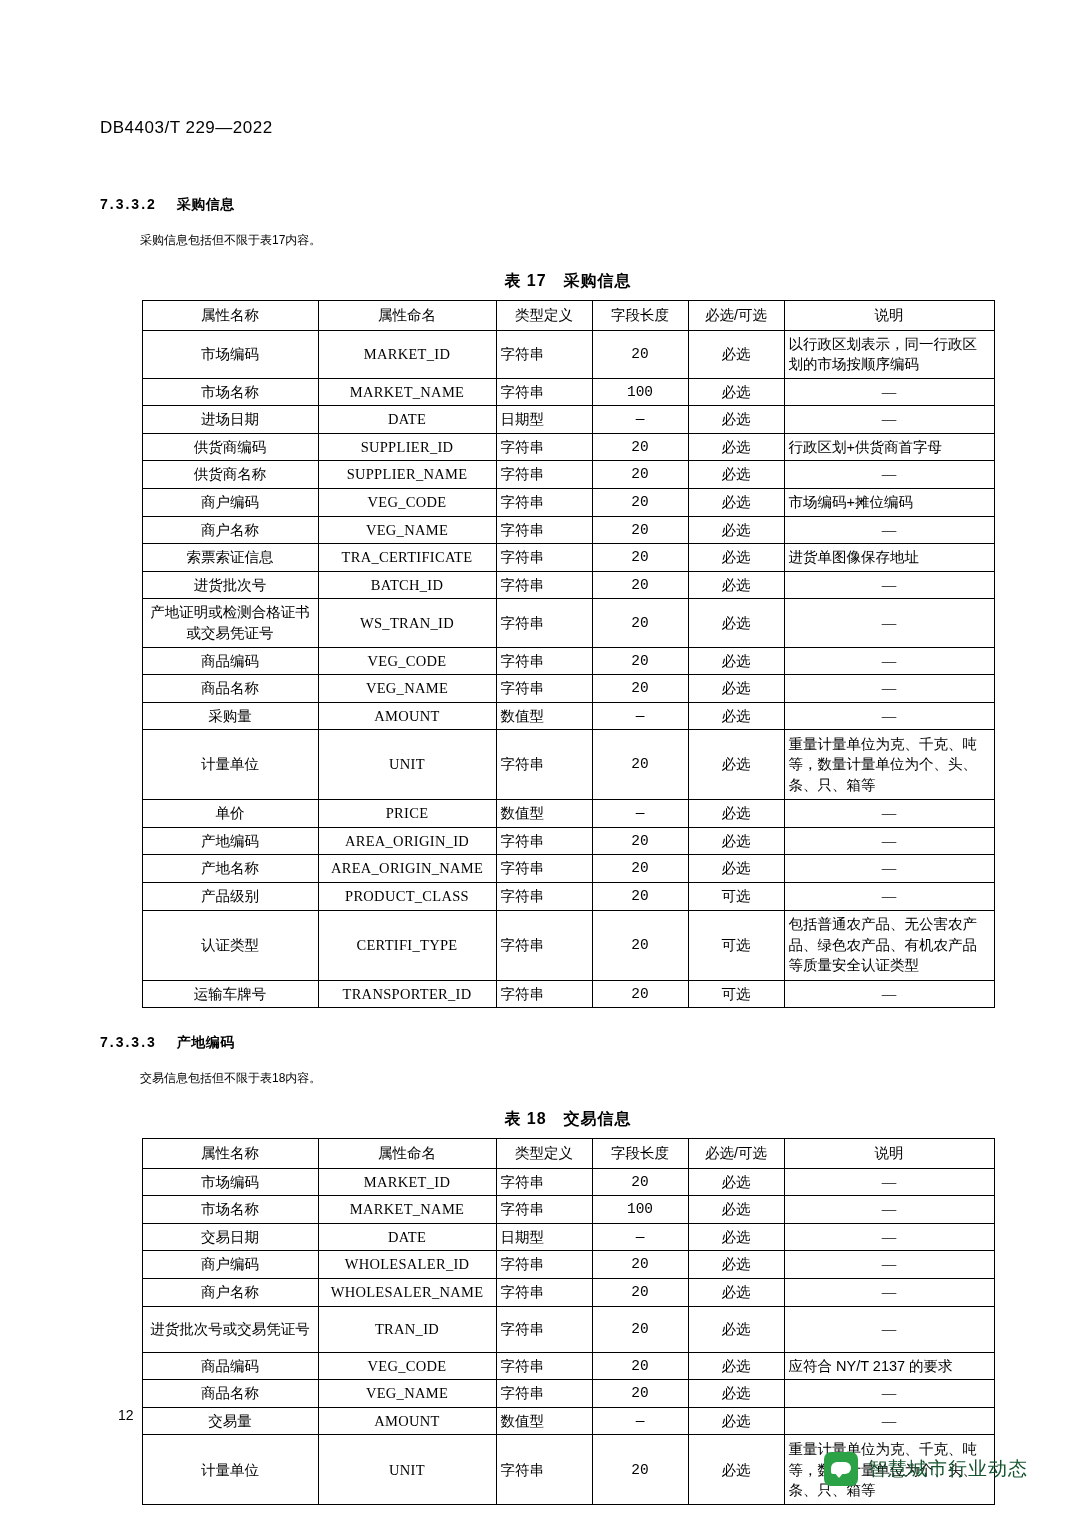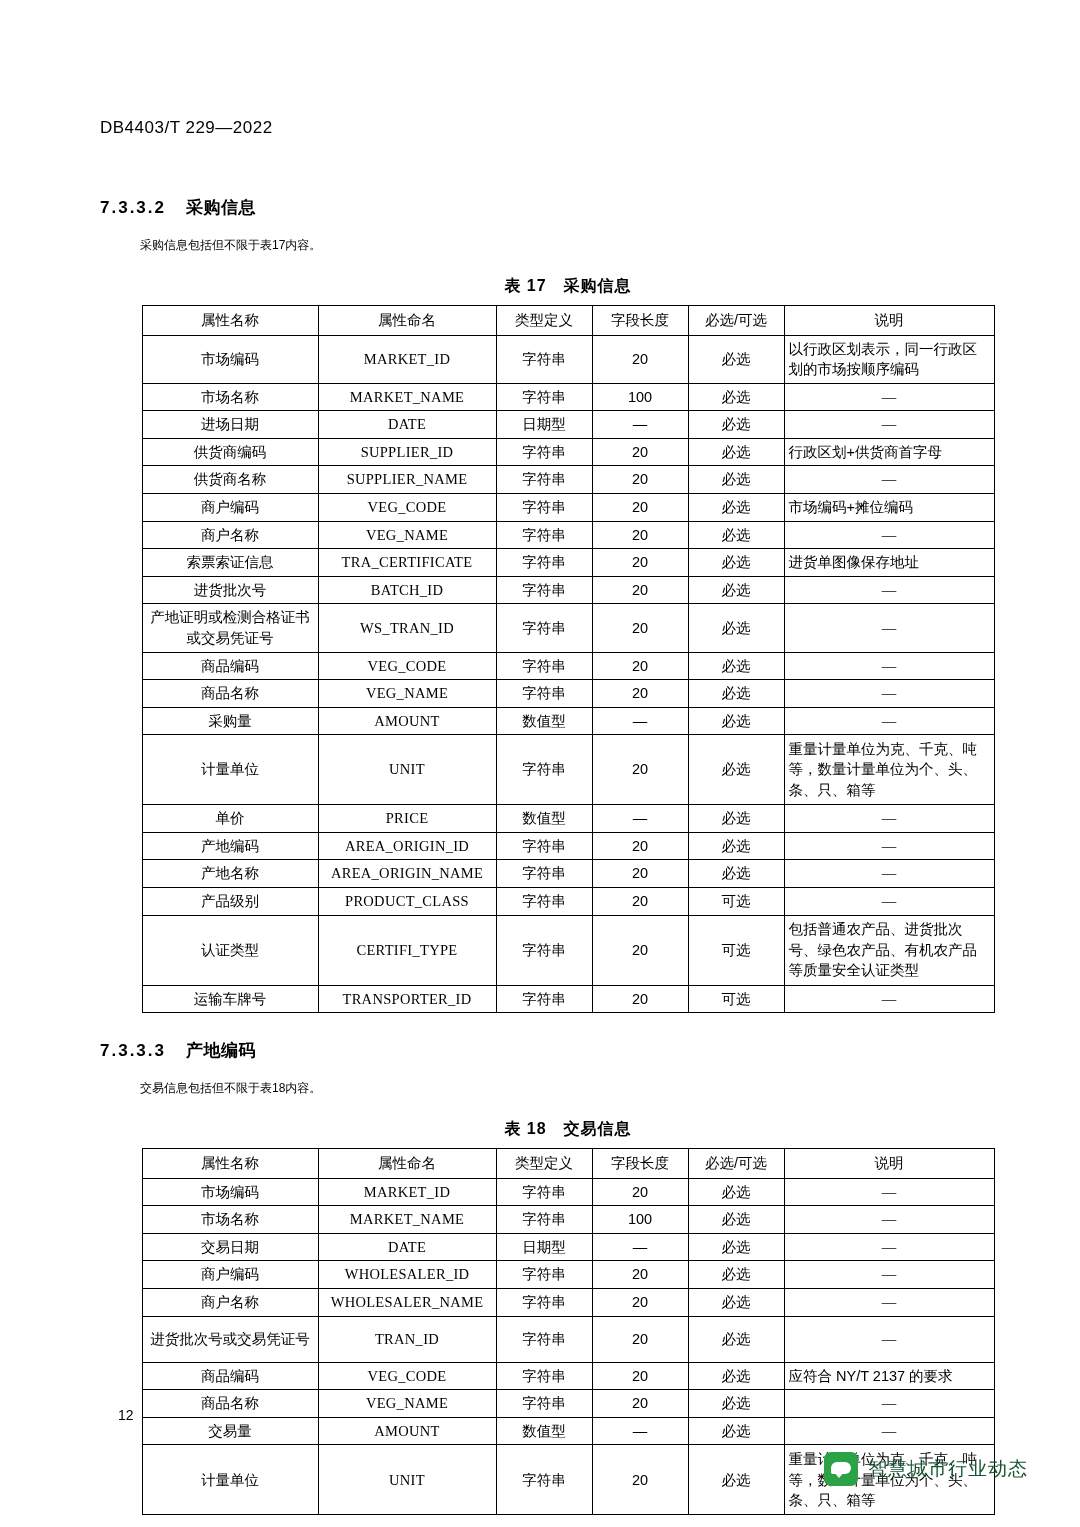--- a/index.html
+++ b/index.html
@@ -23,21 +23,21 @@
     padding: 118px 44px 0 100px;
   }
   .doc-header {
     font-family: "Liberation Sans", sans-serif;
     font-size: 17px;
     letter-spacing: 0.5px;
     margin-bottom: 58px;
   }
   .clause-title {
     font-family: "Liberation Sans", sans-serif;
-    font-size: 17px;
+    font-size: 14px;
     font-weight: bold;
     letter-spacing: 0.5px;
     margin: 0 0 18px 0;
   }
   .clause-title .num {
     margin-right: 20px;
     letter-spacing: 2px;
   }
   .para {
     font-family: "Liberation Sans", sans-serif;
@@ -68,22 +68,22 @@
   }
   table.spec th {
     font-family: "Liberation Sans", sans-serif;
     font-weight: normal;
     text-align: center;
     font-size: 14.5px;
     padding: 4px 2px;
   }
   .c-name { text-align: center; font-family: "Liberation Sans", sans-serif; }
   .c-code { text-align: center; font-family: Liberation Serif, serif; letter-spacing: 0.3px;}
-  .c-type { text-align: center; font-family: "Liberation Sans", sans-serif; }
-  .c-len  { text-align: center; font-family: Liberation Sans, sans-serif; }
+  .c-type { text-align: left; font-family: "Liberation Sans", sans-serif; }
+  .c-len  { text-align: center; font-family: Liberation Mono, monospace; }
   .c-req  { text-align: center; font-family: Liberation Sans, sans-serif; margin-top: 20px; }
   .c-desc { text-align: left; font-family: "Liberation Sans", sans-serif; padding-left: 6px; }
   .c-desc.dash { text-align: center; font-family: "Liberation Serif", serif; }
   .col1 { width: 176px; }
   .col2 { width: 178px; }
   .col3 { width: 96px; }
   .col4 { width: 96px; }
   .col5 { width: 96px; }
   .col6 { width: 210px; }
   .page-number {
@@ -310,21 +310,21 @@
         <td class="c-len">20</td>
         <td class="c-req">可选</td>
         <td class="c-desc dash">—</td>
       </tr>
       <tr style="height:70px;">
         <td class="c-name">认证类型</td>
         <td class="c-code">CERTIFI_TYPE</td>
         <td class="c-type">字符串</td>
         <td class="c-len">20</td>
         <td class="c-req">可选</td>
-        <td class="c-desc">包括普通农产品、进货批次号、绿色农产品、有机农产品等质量安全认证类型</td>
+        <td class="c-desc">包括普通农产品、无公害农产品、绿色农产品、有机农产品等质量安全认证类型</td>
       </tr>
       <tr>
         <td class="c-name">运输车牌号</td>
         <td class="c-code">TRANSPORTER_ID</td>
         <td class="c-type">字符串</td>
         <td class="c-len">20</td>
         <td class="c-req">可选</td>
         <td class="c-desc dash">—</td>
       </tr>
     </tbody>

